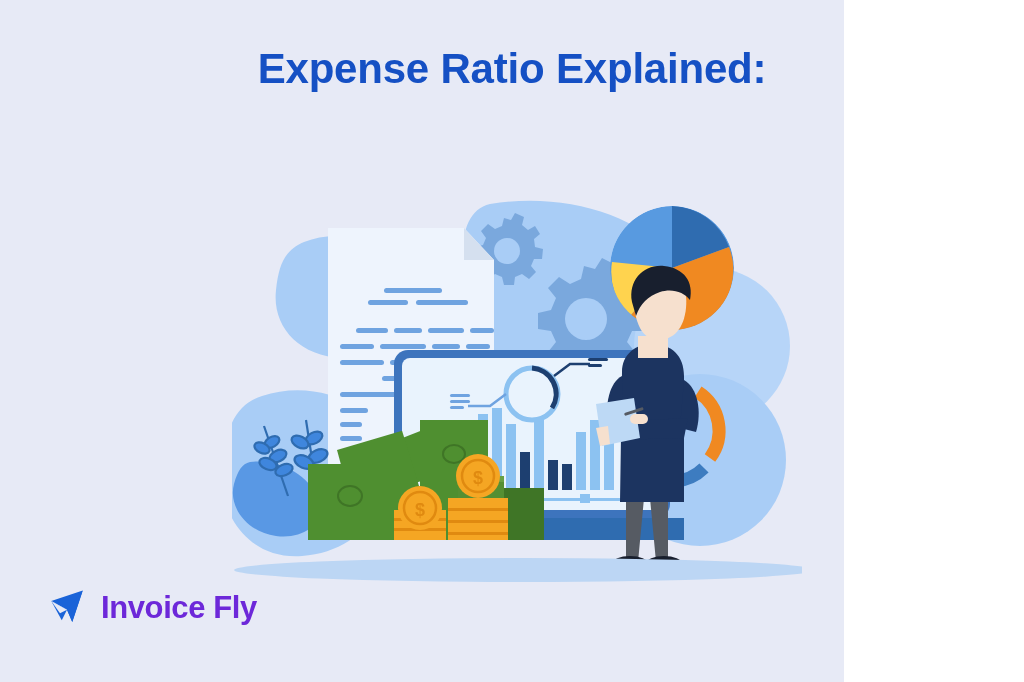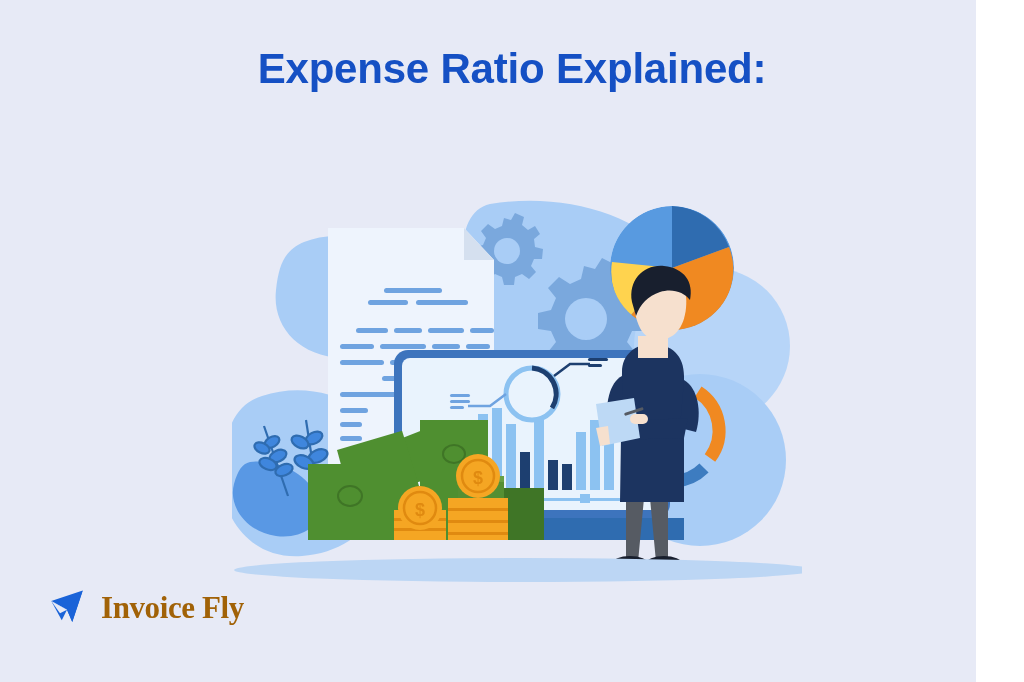--- a/index.html
+++ b/index.html
@@ -8,21 +8,21 @@
     padding: 0;
   }
   body {
     width: 1024px;
     height: 682px;
     overflow: hidden;
     font-family: "Liberation Sans", sans-serif;
   }
   #banner {
     position: relative;
-    width: 976px;
+    width: 844px;
     height: 682px;
     background: #e7eaf6;
     overflow: hidden;
   }
 
   
   .title-block {
     position: absolute;
     top: 44px;
     left: 0;
@@ -48,24 +48,24 @@
   .logo {
     position: absolute;
     left: 46px;
     bottom: 53px;
     display: flex;
     align-items: center;
     gap: 13px;
   }
   .logo-mark { width: 42px; height: 42px; display: block; }
   .logo-text {
-    font-family: Liberation Serif, serif;
+    font-family: Liberation Sans, sans-serif;
     font-weight: bold;
     font-size: 31px;
-    color: #a16207;
+    color: #6d28d9;
     letter-spacing: -0.4px;
   }
 
   
   .illustration {
     position: absolute;
     left: 232px;
     top: 176px;
     width: 570px;
     height: 420px;

